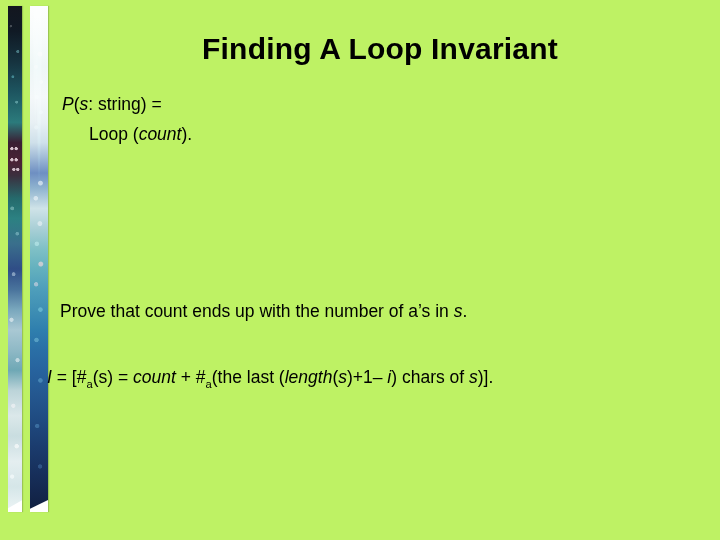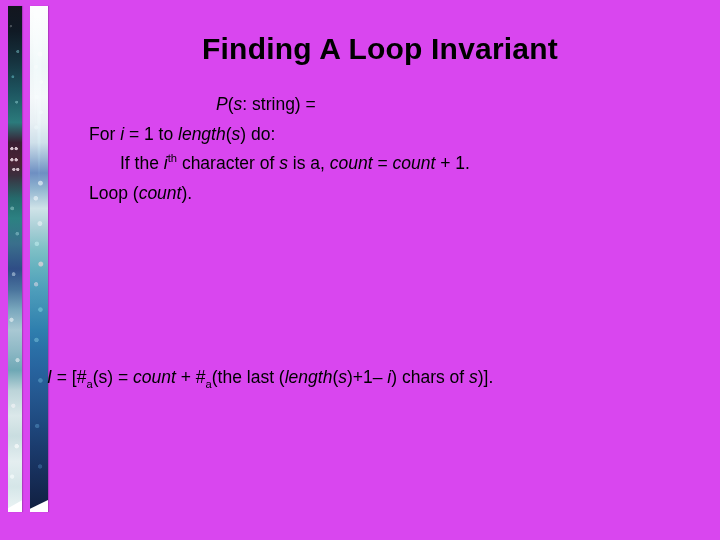--- a/index.html
+++ b/index.html
@@ -8,21 +8,21 @@
     padding: 0;
     background: #ffffff;
   }
   body {
     font-family: "Liberation Sans", sans-serif;
   }
   #slide {
     position: relative;
     width: 720px;
     height: 540px;
-    background: #d946ef;
+    background: #bef264;
     overflow: hidden;
   }
 
   
   .deco-wrap {
     position: absolute;
     left: 0;
     top: 0;
     width: 60px;
     height: 540px;
@@ -179,21 +179,21 @@
     line-height: 1.0;
     white-space: nowrap;
   }
   #code-block {
     left: 62px;
     top: 96px;
   }
   #code-block .code-line {
     margin-bottom: 12px;
   }
-  .ind-0 { padding-left: 0; text-align: center; }
+  .ind-0 { padding-left: 0; }
   .ind-1 { padding-left: 27px; }
   .ind-2 { padding-left: 58px; }
   #prove-line {
     left: 60px;
     top: 303px;
   }
   #invariant-line {
     left: 47px;
     top: 369px;
   }
@@ -211,24 +211,23 @@
     <div class="strip strip-b"></div>
   </div>
 
   <div id="title">Finding A Loop Invariant</div>
 
   <div class="body-block" id="code-block">
 
     <div class="code-line ind-0"><i>P</i><span>(</span><i>s</i><span>: string) =</span></div>
 
 
-    <div class="code-line ind-1"><span>For </span><i>i</i><span> = 1 to </span><i>length</i><span>(</span><i>s</i><span>) do:</span></div>
-
-    <div class="code-line ind-2"><span>If the </span><i>i</i><sup>th</sup><span> character of </span><i>s</i><span> is a, </span><i>count</i><span> = </span><i>count</i><span> + 1.</span></div>
+
 
     <div class="code-line ind-1"><span>Loop (</span><i>count</i><span>).</span></div>
 
   </div>
 
+  <div class="body-block" id="prove-line"><span>Prove that count ends up with the number of a’s in </span><i>s</i><span>.</span></div>
 
   <div class="body-block" id="invariant-line"><i>I</i><span> = [#</span><sub>a</sub><span>(s</span><span>) = </span><i>count</i><span> + #</span><sub>a</sub><span>(the last (</span><i>length</i><span>(</span><i>s</i><span>)+1– </span><i>i</i><span>) chars of </span><i>s</i><span>)].</span></div>
 
 </div>
 
 </body></html>

